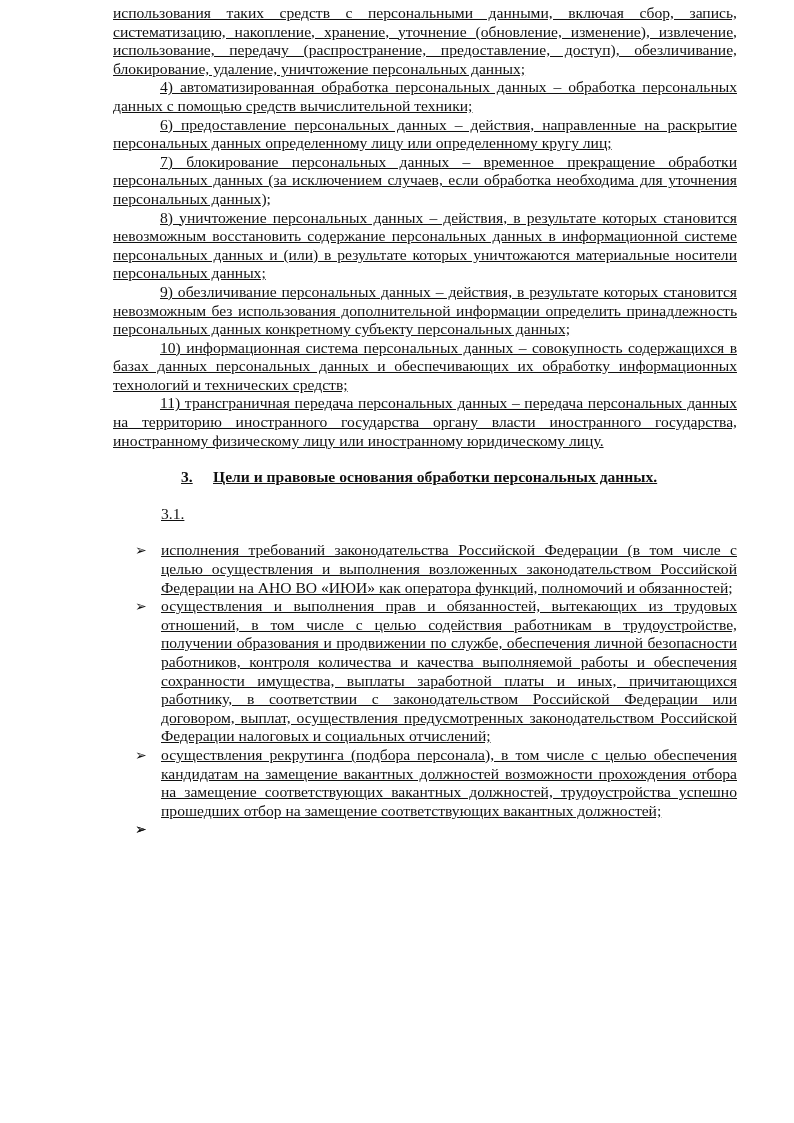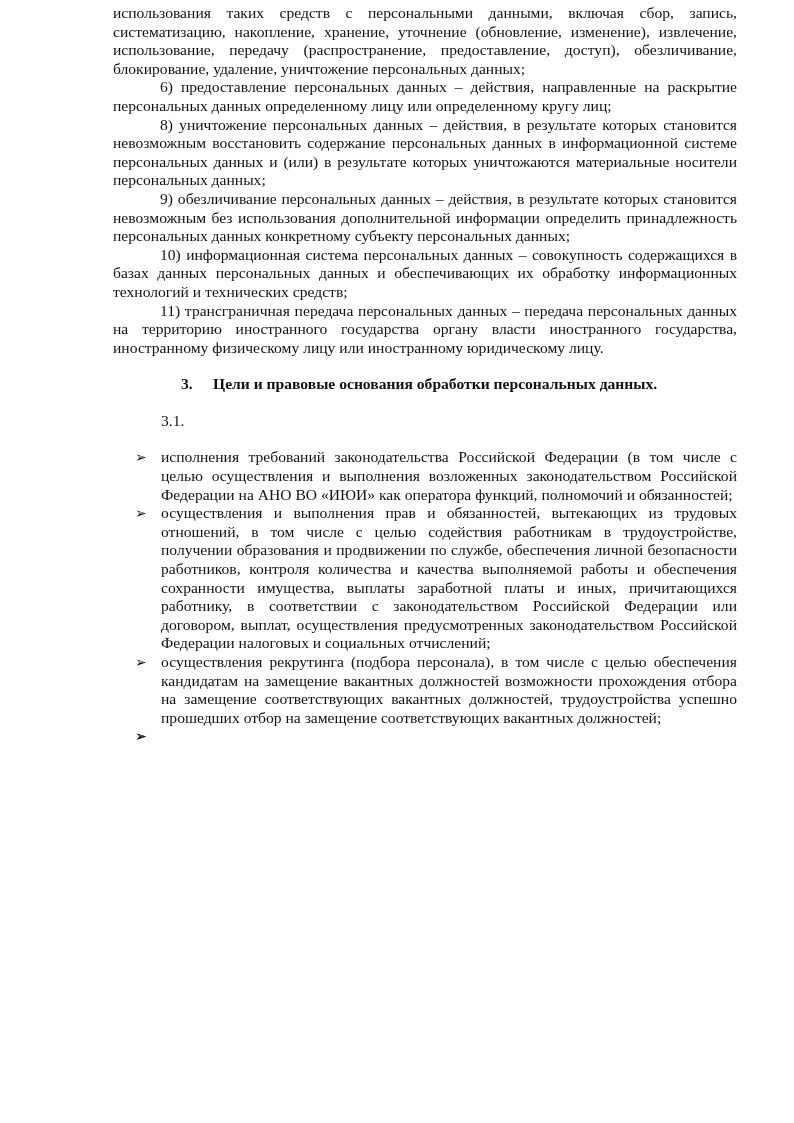--- a/index.html
+++ b/index.html
@@ -1,20 +1,21 @@
 <!DOCTYPE html>
 <html><head>
 <meta charset="utf-8">
 <style>
   html, body { margin: 0; padding: 0; background: #ffffff; }
   body { width: 794px; height: 1123px; position: relative; overflow: hidden; }
   .page {
     position: absolute; left: 113px; top: 4px; width: 624px;
     font-family: "Liberation Serif", serif; font-size: 15.6px; line-height: 18.6px;
     color: #111111;
+    text-decoration: underline;
   }
   p { margin: 0; text-align: justify; }
   .indent { text-indent: 47px; }
   .heading {
     font-weight: bold; margin-top: 18px; margin-bottom: 0; text-align: left;
     padding-left: 68px; display: flex;
   }
   .heading .num { width: 32px; }
   .sub { margin-top: 18px; padding-left: 48px; display: flex; text-align: left; gap: 12px; }
   .sub .num { width: 36px; }
@@ -24,21 +25,23 @@
     position: absolute; left: 22px; top: 0; font-size: 14px;
     font-family: "DejaVu Sans", sans-serif;
   }
 </style>
 </head>
 <body>
 
 <div class="page">
   <p>использования таких средств с персональными данными, включая сбор, запись, систематизацию, накопление, хранение, уточнение (обновление, изменение), извлечение, использование, передачу (распространение, предоставление, доступ), обезличивание, блокирование, удаление, уничтожение персональных данных;</p>
 
+  <p class="indent">4) автоматизированная обработка персональных данных – обработка персональных данных с помощью средств вычислительной техники;</p>
   <p class="indent">6) предоставление персональных данных – действия, направленные на раскрытие персональных данных определенному лицу или определенному кругу лиц;</p>
+  <p class="indent">7) блокирование персональных данных – временное прекращение обработки персональных данных (за исключением случаев, если обработка необходима для уточнения персональных данных);</p>
   <p class="indent">8) уничтожение персональных данных – действия, в результате которых становится невозможным восстановить содержание персональных данных в информационной системе персональных данных и (или) в результате которых уничтожаются материальные носители персональных данных;</p>
   <p class="indent">9) обезличивание персональных данных – действия, в результате которых становится невозможным без использования дополнительной информации определить принадлежность персональных данных конкретному субъекту персональных данных;</p>
   <p class="indent">10) информационная система персональных данных – совокупность содержащихся в базах данных персональных данных и обеспечивающих их обработку информационных технологий и технических средств;</p>
   <p class="indent">11) трансграничная передача персональных данных – передача персональных данных на территорию иностранного государства органу власти иностранного государства, иностранному физическому лицу или иностранному юридическому лицу.</p>
 
   <div class="heading">
     <span class="num">3.</span>
     <span>Цели и правовые основания обработки персональных данных.</span>
   </div>
 

